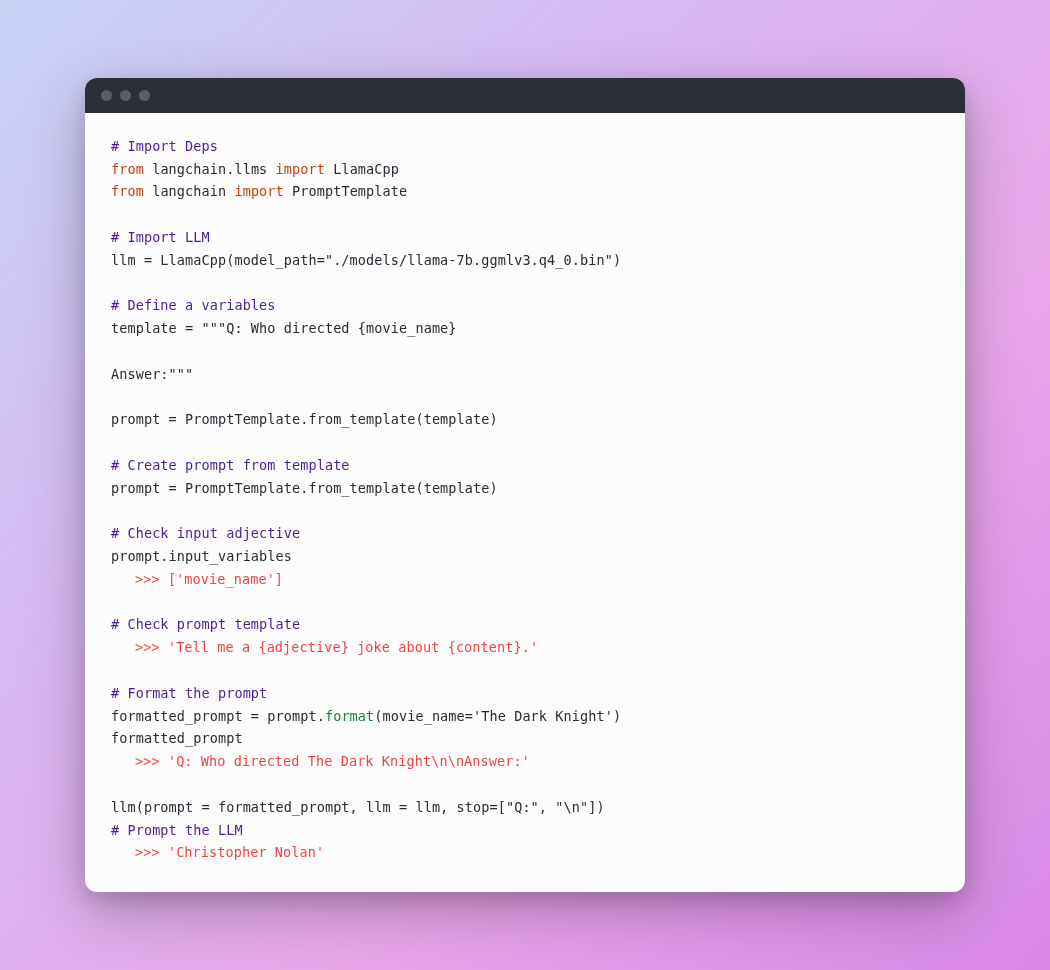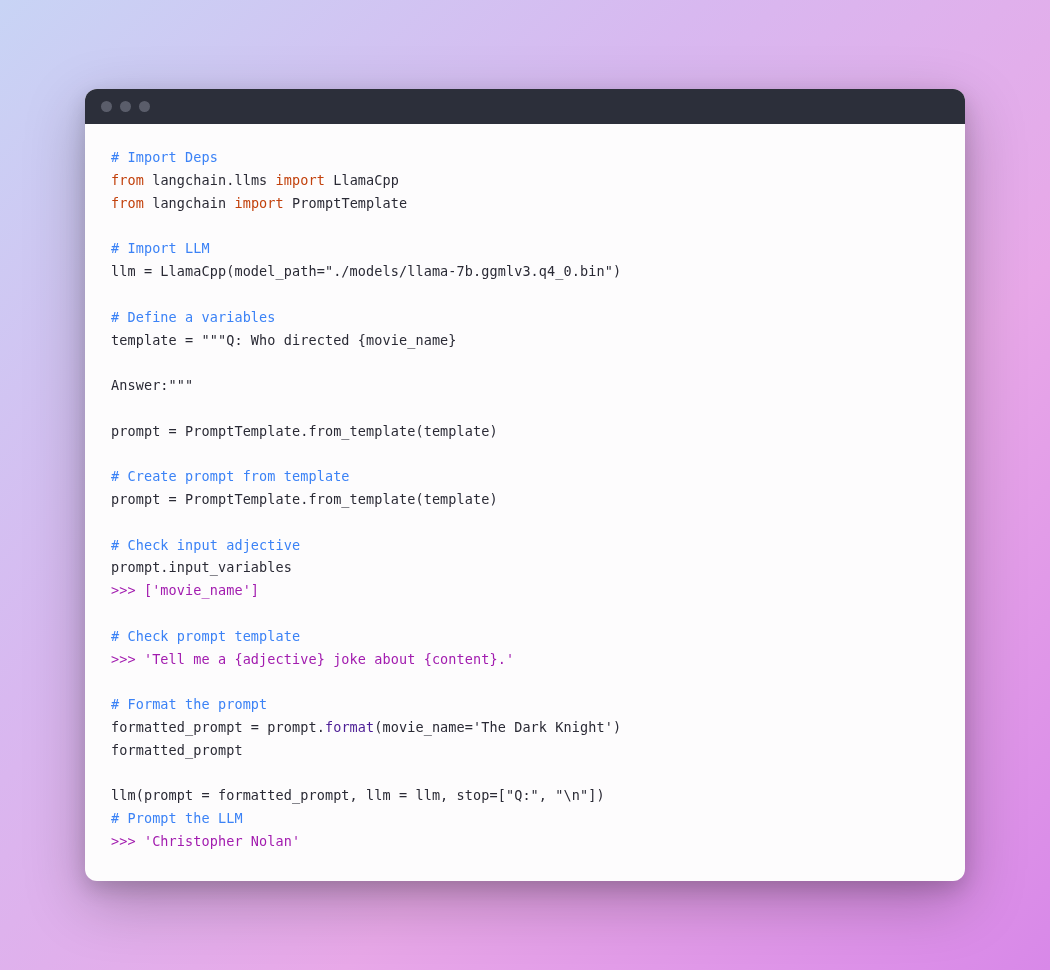--- a/index.html
+++ b/index.html
@@ -41,24 +41,24 @@
       padding: 22px 26px 28px 26px;
       font-size: 13.5px;
       line-height: 22.8px;
       letter-spacing: 0.1px;
       color: #2a2a35;
     }
     .line {
       white-space: pre;
       min-height: 22.8px;
     }
-    .comment { color: #3b82f6; }
+    .comment { color: #4c1d95; }
     .keyword { color: #c2410c; }
-    .func { color: #4c1d95; }
-    .output { color: #a21caf; }
+    .func { color: #15803d; }
+    .output { color: #ef4444; margin-left: 24px; }
   </style>
 </head>
 <body>
 
 <div class="window">
   <div class="titlebar">
     <div class="dot"></div>
     <div class="dot"></div>
     <div class="dot"></div>
   </div>
@@ -83,18 +83,19 @@
       <div class="line"><span class="comment"># Check input adjective</span></div>
       <div class="line"><span>prompt.input_variables</span></div>
       <div class="line"><span class="output">&gt;&gt;&gt; ['movie_name']</span></div>
       <div class="line"> </div>
       <div class="line"><span class="comment"># Check prompt template</span></div>
       <div class="line"><span class="output">&gt;&gt;&gt; 'Tell me a {adjective} joke about {content}.'</span></div>
       <div class="line"> </div>
       <div class="line"><span class="comment"># Format the prompt</span></div>
       <div class="line"><span>formatted_prompt = prompt.</span><span class="func">format</span><span>(movie_name='The Dark Knight')</span></div>
       <div class="line"><span>formatted_prompt</span></div>
+      <div class="line"><span class="output">&gt;&gt;&gt; 'Q: Who directed The Dark Knight\n\nAnswer:'</span></div>
       <div class="line"> </div>
       <div class="line"><span>llm(prompt = formatted_prompt, llm = llm, stop=["Q:", "\n"])</span></div>
       <div class="line"><span class="comment"># Prompt the LLM</span></div>
       <div class="line"><span class="output">&gt;&gt;&gt; 'Christopher Nolan'</span></div>
     </div>
 </div>
 
 </body></html>

